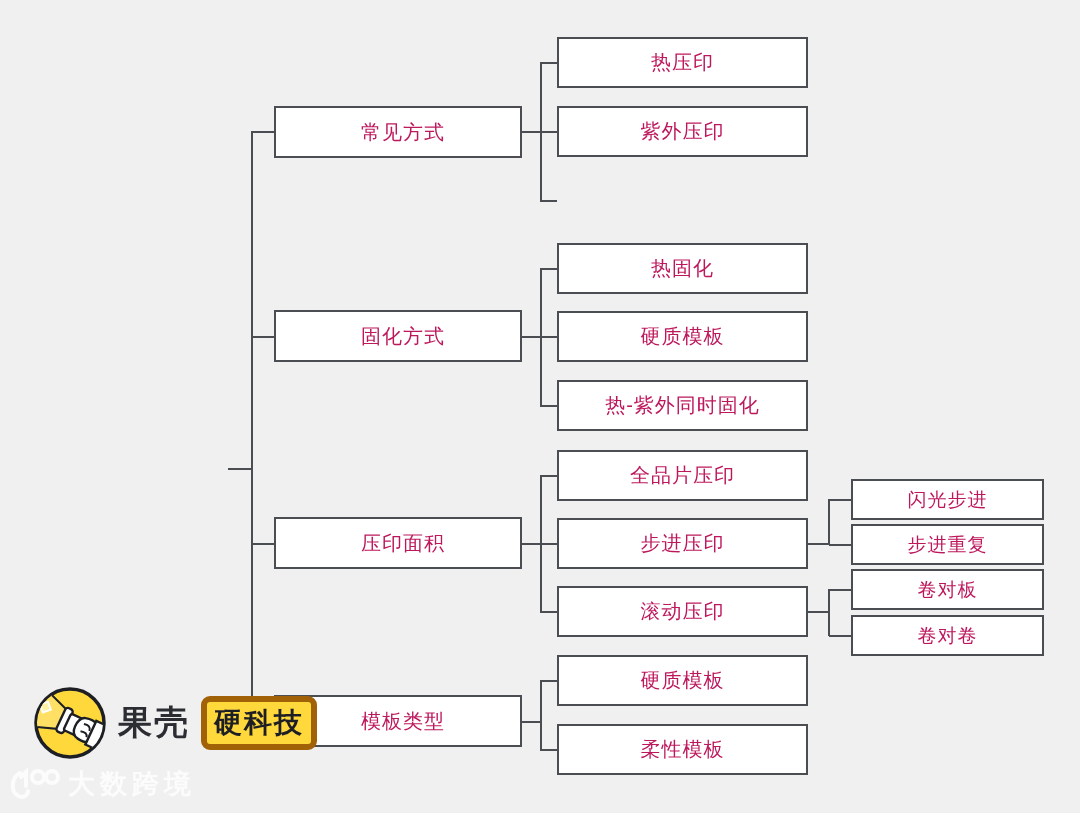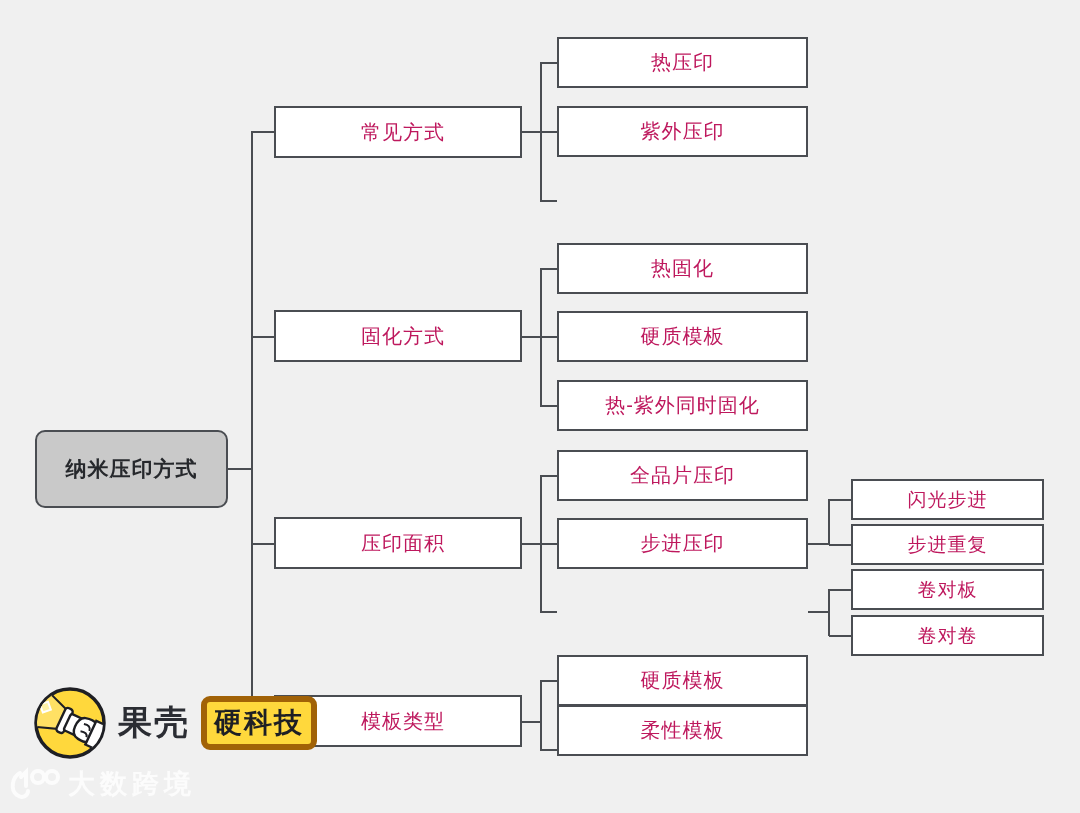--- a/index.html
+++ b/index.html
@@ -84,39 +84,39 @@
   <div class="hline" style="left:808px;top:543px;width:21px;"></div>
   <div class="vline" style="left:828px;top:499px;height:46px;"></div>
   <div class="hline" style="left:829px;top:499px;width:22px;"></div>
   <div class="hline" style="left:829px;top:544px;width:22px;"></div>
 
   <div class="hline" style="left:808px;top:611px;width:21px;"></div>
   <div class="vline" style="left:828px;top:589px;height:47px;"></div>
   <div class="hline" style="left:829px;top:589px;width:22px;"></div>
   <div class="hline" style="left:829px;top:635px;width:22px;"></div>
 
-  <div class="node root">纳米压印方式</div>
 
   <div class="node branch" style="top:106px;">常见方式</div>
   <div class="node branch" style="top:310px;">固化方式</div>
   <div class="node branch" style="top:517px;text-align:right;">压印面积</div>
   <div class="node branch" style="top:695px;">模板类型</div>
 
   <div class="node leaf" style="top:37px;">热压印</div>
   <div class="node leaf" style="top:106px;">紫外压印</div>
 
   <div class="node leaf" style="top:243px;">热固化</div>
   <div class="node leaf" style="top:311px;">硬质模板</div>
   <div class="node leaf" style="top:380px;">热-紫外同时固化</div>
 
   <div class="node leaf" style="top:450px;">全品片压印</div>
   <div class="node leaf" style="top:518px;">步进压印</div>
+  <div class="node leaf" style="top:586px;">滚动压印</div>
 
   <div class="node leaf" style="top:655px;">硬质模板</div>
-  <div class="node leaf" style="top:705px;text-align:center;">柔性模板</div>
+  <div class="node leaf" style="top:724px;text-align:center;">柔性模板</div>
 
   <div class="node sub" style="top:479px;">闪光步进</div>
   <div class="node sub" style="top:524px;">步进重复</div>
   <div class="node sub" style="top:569px;">卷对板</div>
   <div class="node sub" style="top:615px;">卷对卷</div>
 
   <div class="brandbar">
     <span style="display:inline-flex;">
       <svg width="74" height="74" viewBox="0 0 74 74">
         <defs>

